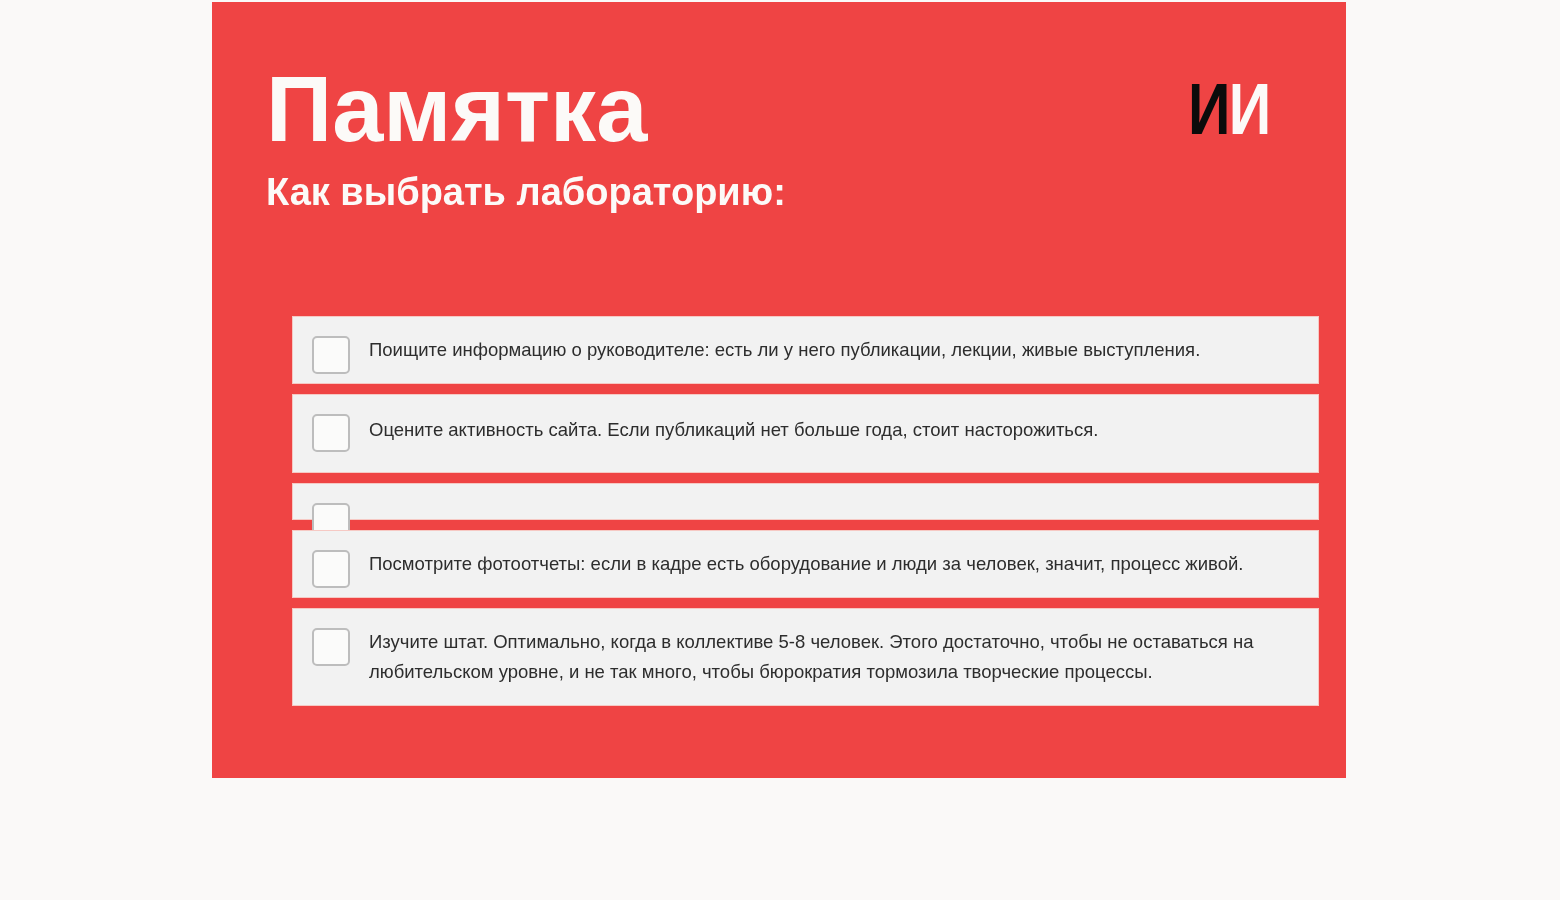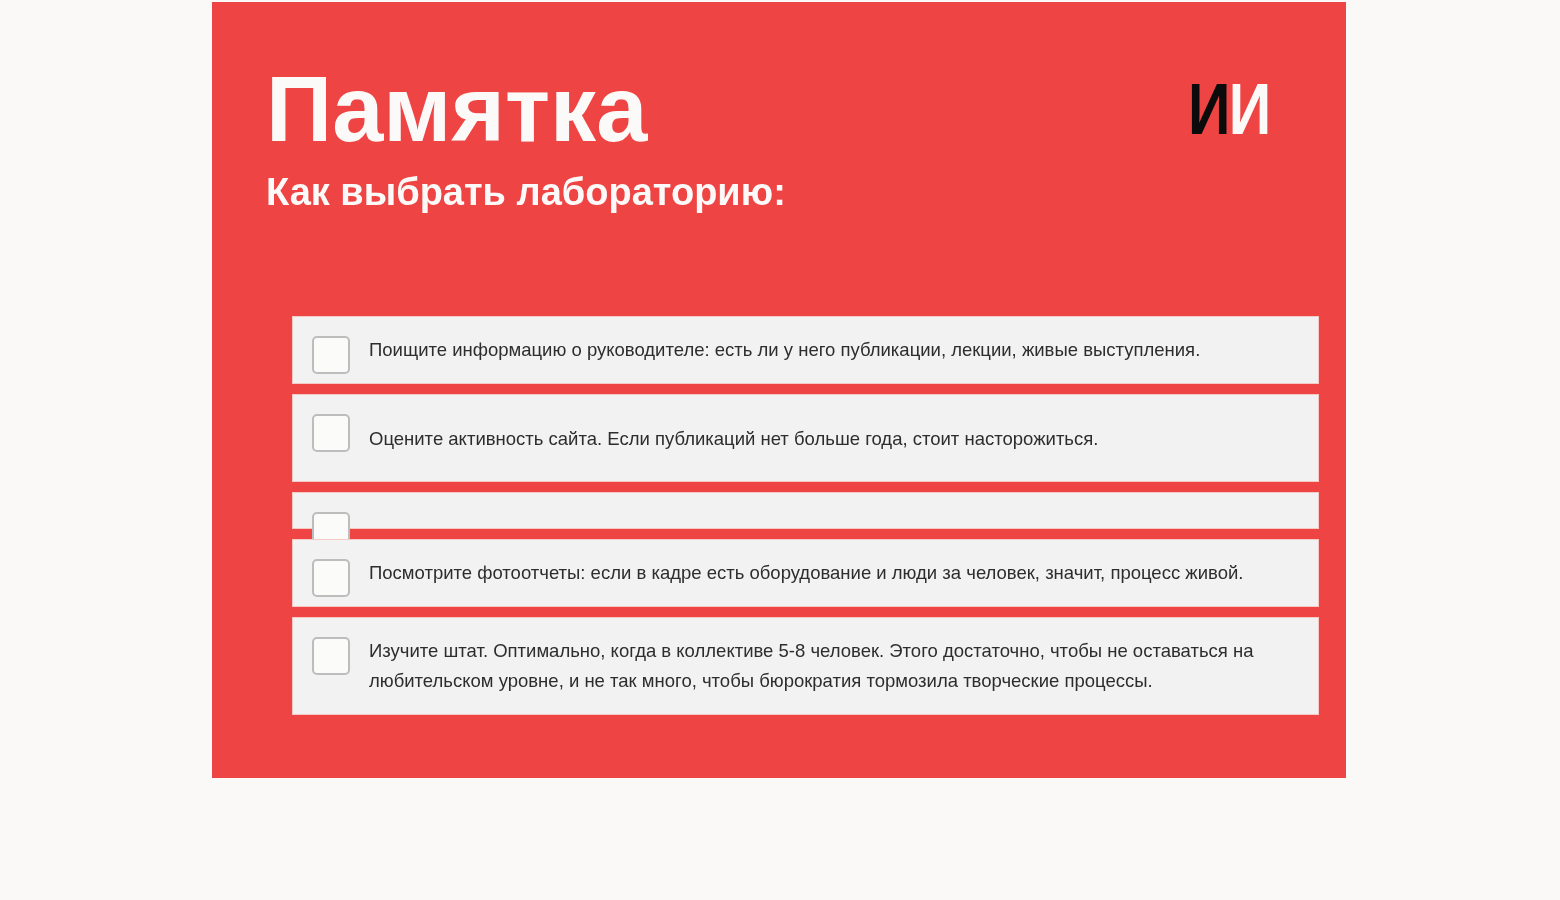--- a/index.html
+++ b/index.html
@@ -82,21 +82,21 @@
       left: 19px;
       top: 19px;
       width: 38px;
       height: 38px;
       box-sizing: border-box;
       background: #fbfbfa;
       border: 2px solid #bdbdbd;
       border-radius: 5px;
       cursor: pointer;
     }
-    .item.one-line { padding-top: 29px; padding-bottom: 27px; }
+    .item.one-line { padding-top: 20px; padding-bottom: 27px; }
   </style>
 </head>
 <body>
 
 <div class="card">
   <h1 class="title">Памятка</h1>
   <div class="logo">
     <span class="l1">И</span><span class="l2">И</span>
   </div>
   <h2 class="subtitle">Как выбрать лабораторию:</h2>

